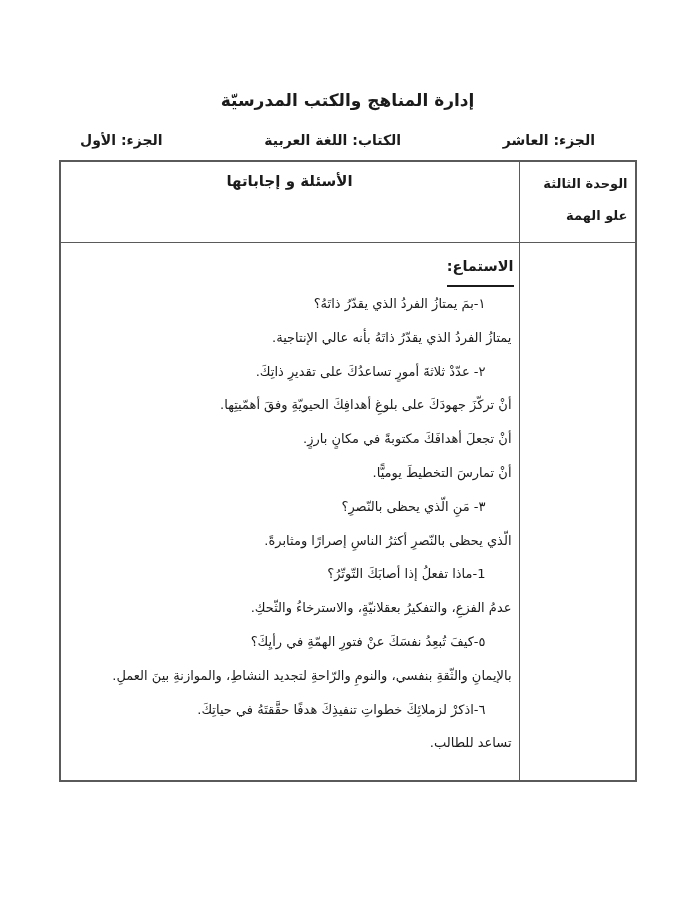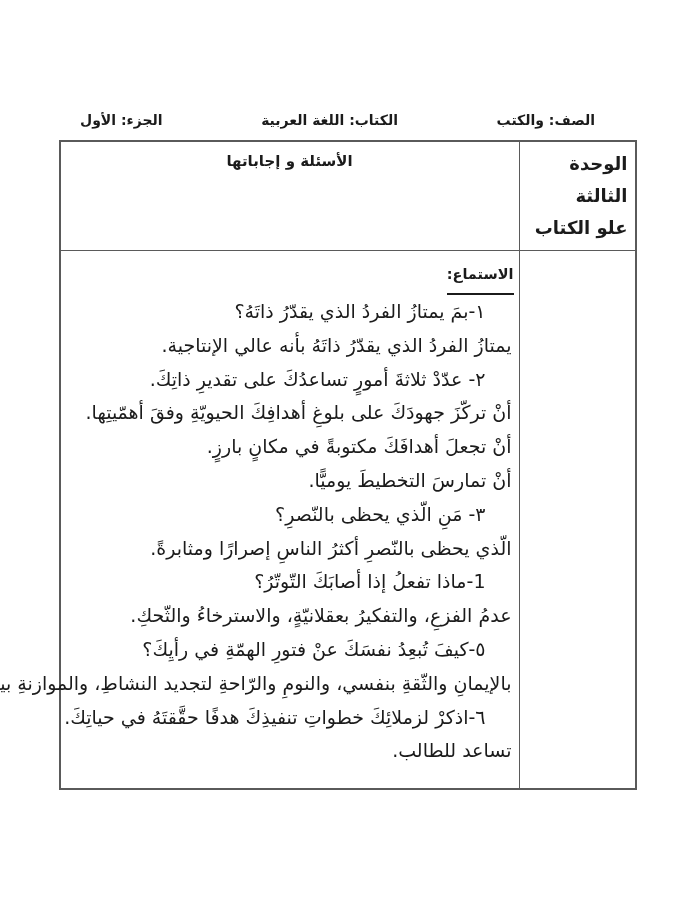--- a/index.html
+++ b/index.html
@@ -27,61 +27,62 @@
     border: 2px solid #5a5a5a;
   }
   table.qa-table td {
     border: 1.5px solid #5a5a5a;
     vertical-align: top;
     padding: 0;
   }
   .head-row td { height: 68px; }
   .unit-cell {
     width: 104px;
-    font-weight: bold; font-size: 18px;
+    font-weight: bold; font-size: 13px;
     padding: 6px 7px 6px 4px !important;
     line-height: 32px;
     text-align: right;
   }
   .qa-head-cell {
     text-align: center;
     font-weight: bold; font-size: 15px;
     padding-top: 10px !important;
   }
   .body-row td { height: 522px; }
   .qa-body-cell { padding: 7px 5px 8px 6px !important; }
   .section-title { line-height: 33px; font-size: 14.5px; font-weight: bold; }
   .section-title span {
     display: inline-block;
     border-bottom: 2px solid #1b1b1b;
     padding-bottom: 2px;
   }
-  .line { line-height: 33.8px; font-size: 19px; white-space: nowrap; }
+  .line { line-height: 33.8px; font-size: 13px; white-space: nowrap; }
   .line.question { padding-right: 28px; }
   .line.answer { padding-right: 2px; }
 </style>
 </head>
 <body>
 
 <div class="page">
 
   <div class="doc-header">
+    <div class="title1">إدارة المناهج والكتب المدرسيّة</div>
     <div class="meta-row">
-      <span>الصف: والكتب</span>
+      <span>الجزء: العاشر</span>
       <span>الكتاب: اللغة العربية</span>
       <span>الجزء: الأول</span>
     </div>
   </div>
 
   <table class="qa-table">
     <tbody>
         <tr class="head-row">
       <td class="unit-cell">
         <div>الوحدة الثالثة</div>
-        <div>علو الكتاب</div>
+        <div>علو الهمة</div>
       </td>
       <td class="qa-head-cell">
         <span>الأسئلة و إجاباتها</span>
       </td>
     </tr>
     <tr class="body-row">
       <td class="unit-body-cell"></td>
       <td class="qa-body-cell">
         <div class="section-title">
           <span>الاستماع:</span>

